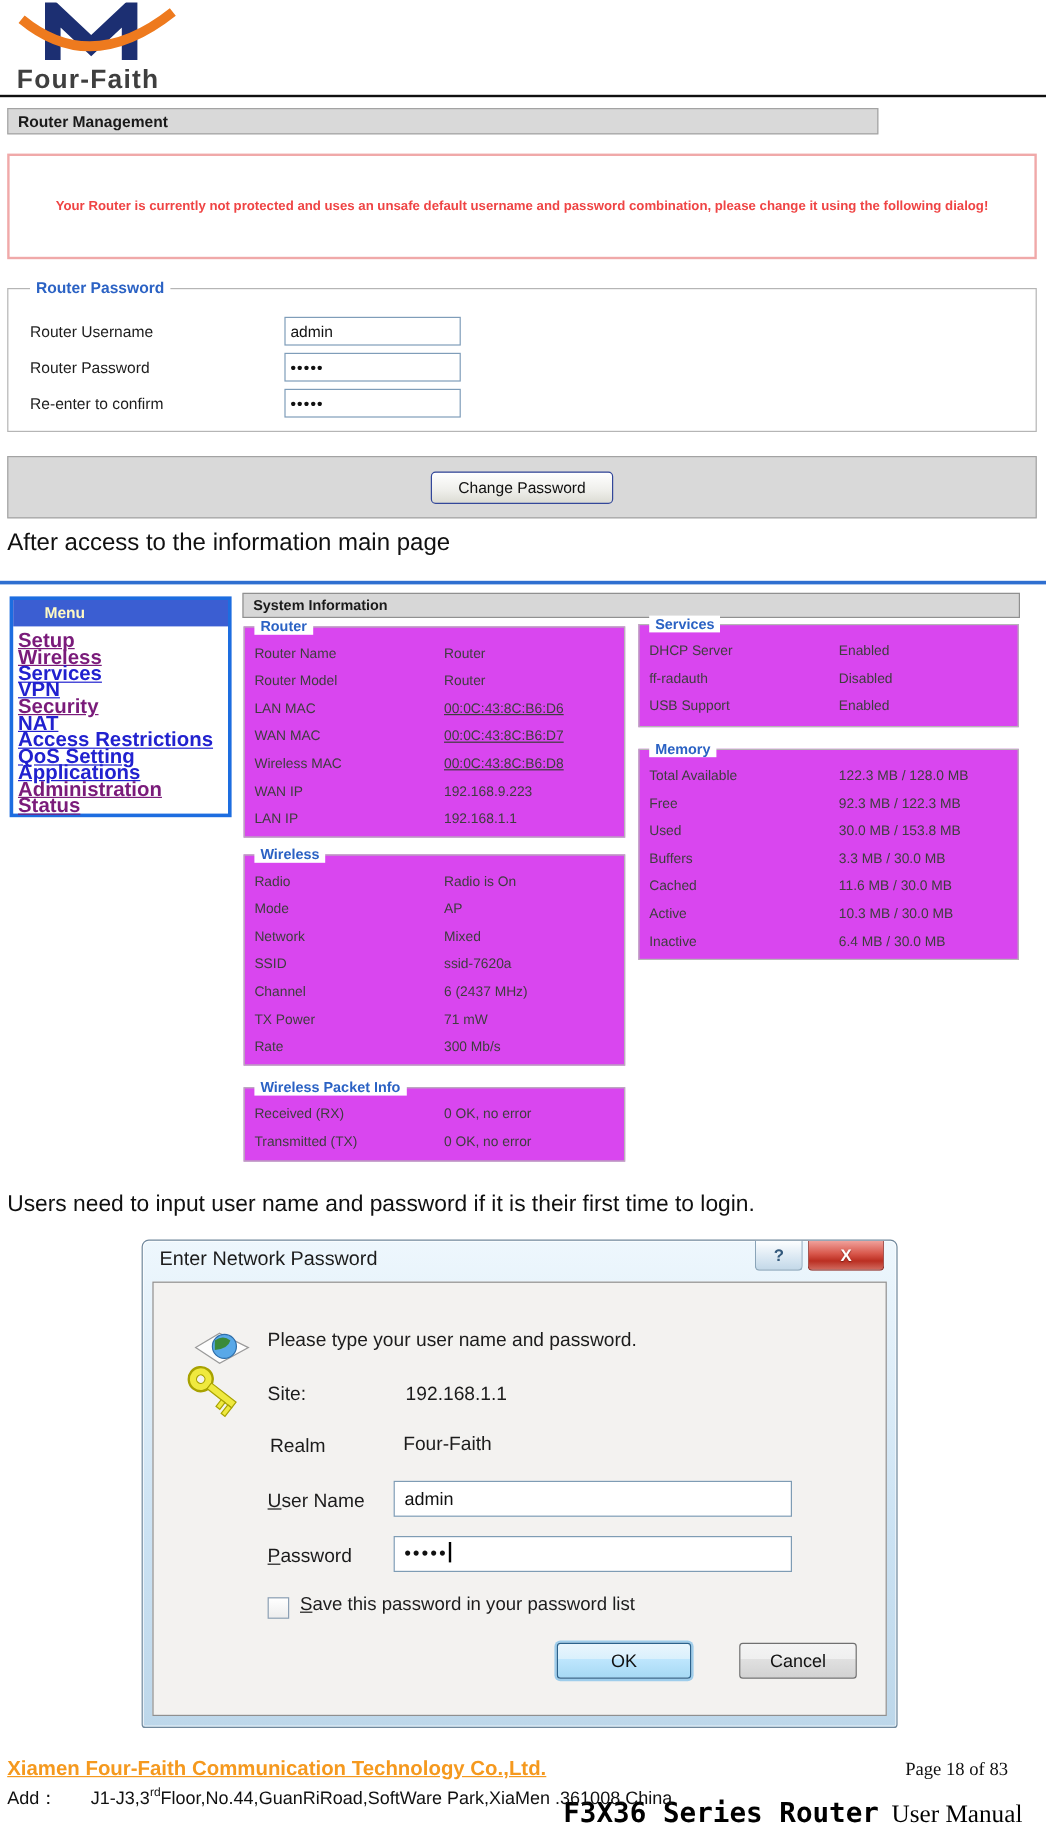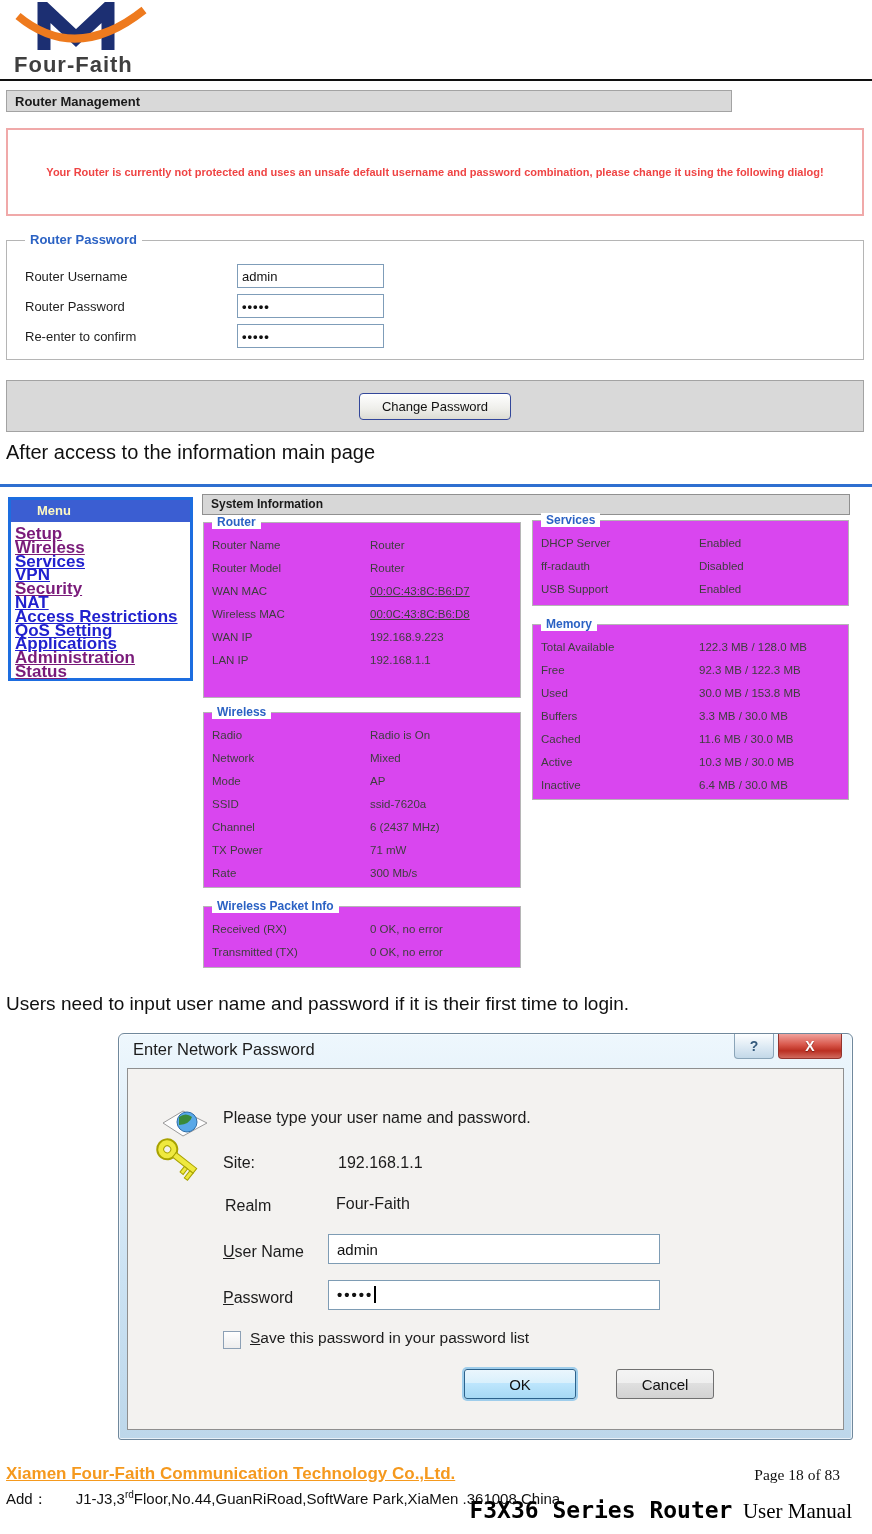--- a/index.html
+++ b/index.html
@@ -64,21 +64,21 @@
   .irow{display:flex;align-items:center;height:23px;font-size:11.5px;color:#3e3e3e;padding-left:8px;}
   .irow .lbl{width:158px;flex:none;}
   .irow .val.link{text-decoration:underline;cursor:pointer;}
   .fs-router{left:1px;top:28px;width:318px;height:176px;}
   .fs-services{left:330px;top:26px;width:317px;height:86px;}
   .fs-memory{left:330px;top:130px;width:317px;height:176px;}
   .fs-wireless{left:1px;top:218px;width:318px;height:176px;}
   .fs-packet{left:1px;top:412px;width:318px;height:62px;}
 
   
-  .dialog{position:absolute;left:118px;top:1033px;width:735px;height:407px;box-sizing:border-box;
+  .dialog{position:absolute;left:118px;top:1033px;width:630px;height:407px;box-sizing:border-box;
           border:1px solid #70889c;border-radius:6px 6px 3px 3px;
           background:linear-gradient(#eef7fd,#cbe2f3 60%,#bdd7ea);box-shadow:inset 0 0 0 1px rgba(255,255,255,.65);}
   .dlg-title{position:absolute;left:14px;top:6px;font-size:16.5px;color:#1c1c1c;}
   .dlg-help{position:absolute;top:0;right:78px;width:40px;height:25px;border:1px solid #8aa4b8;
             border-top:none;border-radius:0 0 4px 4px;color:#33597c;font-weight:bold;font-size:14px;
             background:linear-gradient(#fdfeff,#d9e7f2 60%,#c3d8e8);}
   .dlg-close{position:absolute;top:0;right:10px;width:64px;height:25px;border:1px solid #93342e;
              border-top:none;border-radius:0 0 4px 4px;color:#fff;font-weight:bold;font-size:14px;
              background:linear-gradient(#f0a29c,#d8574b 45%,#bb2f22 70%,#d06a5e);text-shadow:0 1px 1px #7c1d14;}
   .dlg-body{position:absolute;left:8px;right:8px;top:34px;bottom:9px;background:#f3f2f0;
@@ -184,20 +184,24 @@
       <div class="irows">
         <div class="irow">
             <span class="lbl">Router Name</span>
             <span class="val">Router</span>
           </div>
         <div class="irow">
             <span class="lbl">Router Model</span>
             <span class="val">Router</span>
           </div>
         <div class="irow">
+            <span class="lbl">LAN MAC</span>
+            <span class="val link">00:0C:43:8C:B6:D6</span>
+          </div>
+        <div class="irow">
             <span class="lbl">WAN MAC</span>
             <span class="val link">00:0C:43:8C:B6:D7</span>
           </div>
         <div class="irow">
             <span class="lbl">Wireless MAC</span>
             <span class="val link">00:0C:43:8C:B6:D8</span>
           </div>
         <div class="irow">
             <span class="lbl">WAN IP</span>
             <span class="val">192.168.9.223</span>
@@ -262,26 +266,26 @@
     </div>
 
     <div class="ifs fs-wireless">
       <span class="ileg">Wireless</span>
       <div class="irows">
         <div class="irow">
             <span class="lbl">Radio</span>
             <span class="val">Radio is On</span>
           </div>
         <div class="irow">
+            <span class="lbl">Mode</span>
+            <span class="val">AP</span>
+          </div>
+        <div class="irow">
             <span class="lbl">Network</span>
             <span class="val">Mixed</span>
-          </div>
-        <div class="irow">
-            <span class="lbl">Mode</span>
-            <span class="val">AP</span>
           </div>
         <div class="irow">
             <span class="lbl">SSID</span>
             <span class="val">ssid-7620a</span>
           </div>
         <div class="irow">
             <span class="lbl">Channel</span>
             <span class="val">6 (2437 MHz)</span>
           </div>
         <div class="irow">

